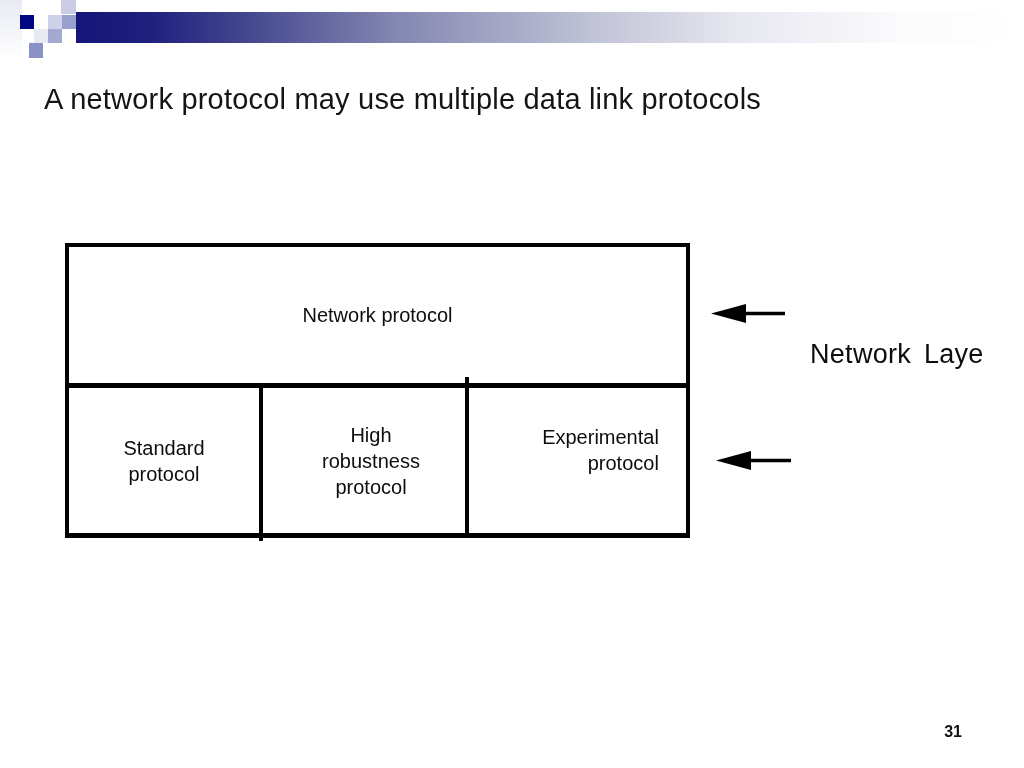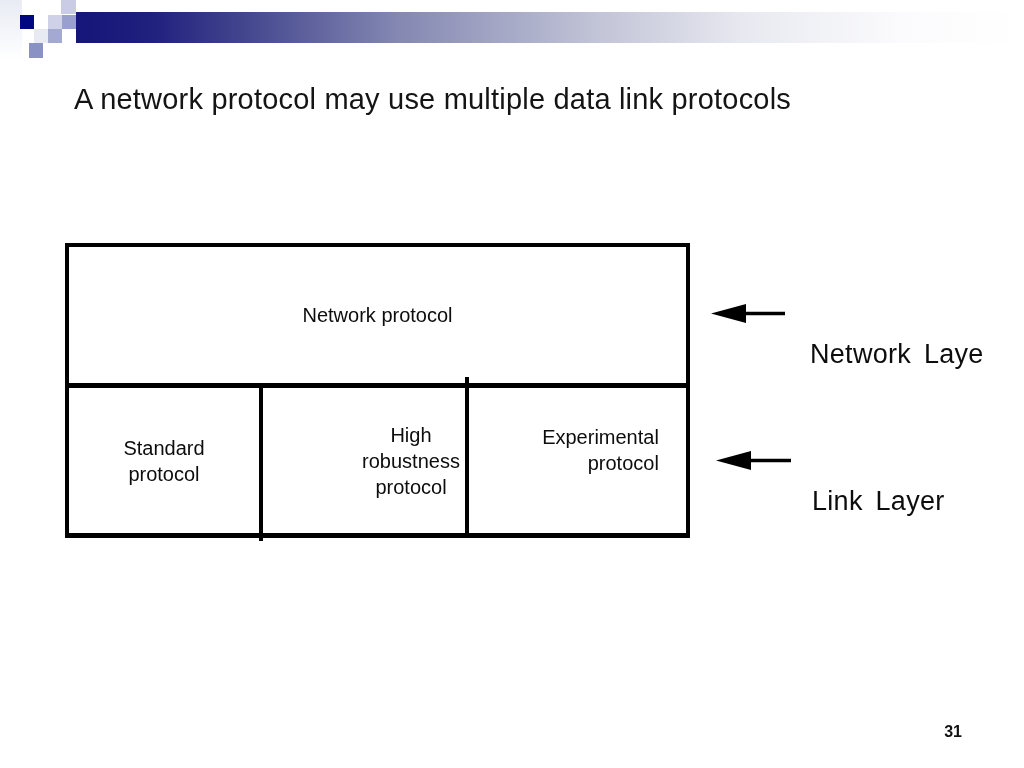--- a/index.html
+++ b/index.html
@@ -27,21 +27,21 @@
   .sq1 { left: 61px; top: 0;    width: 15px; height: 14px; background: #c9cce4; }
   .sq2 { left: 20px; top: 15px; width: 14px; height: 14px; background: #000780; }
   .sq3 { left: 48px; top: 15px; width: 14px; height: 14px; background: #ced1e7; }
   .sq4 { left: 62px; top: 15px; width: 14px; height: 14px; background: #99a0cd; }
   .sq5 { left: 34px; top: 29px; width: 14px; height: 14px; background: #e7e9f3; }
   .sq6 { left: 48px; top: 29px; width: 14px; height: 14px; background: #a3a9d1; }
   .sq7 { left: 29px; top: 43px; width: 14px; height: 15px; background: #8a92c5; }
 
   
   .title {
-    position: absolute; left: 74px; top: 82px; width: 900px;
+    position: absolute; left: 44px; top: 82px; width: 900px;
     font-size: 29px; line-height: 34px; font-weight: 400;
     color: #141414; letter-spacing: 0.2px;
   }
 
   
   .outer-box {
     position: absolute; left: 65px; top: 243px;
     width: 625px; height: 295px; box-sizing: border-box;
     border: 4px solid #000; border-bottom-width: 5px;
   }
@@ -57,21 +57,21 @@
     position: absolute; left: 465px; top: 377px; width: 4px; height: 156px;
     background: #000;
   }
   .cell {
     position: absolute; display: flex; align-items: center; justify-content: center;
     text-align: center; font-size: 20px; line-height: 26px; color: #0d0d0d;
     white-space: pre-line;
   }
   .cell-network { left: 69px; top: 247px; width: 617px; height: 136px; }
   .cell-standard { left: 69px;  top: 388px; width: 190px; height: 145px; }
-  .cell-robust   { left: 263px; top: 388px; width: 216px; height: 145px; padding-left: 40px; }
+  .cell-robust   { left: 263px; top: 388px; width: 216px; height: 145px; }
   .cell-exp      { left: 492px; top: 388px; width: 217px; height: 123px; text-align: right; }
 
   
   .arrow { position: absolute; }
   .arrow-1 { left: 711px; top: 302px; }
   .arrow-2 { left: 716px; top: 449px; }
   .side-label {
     position: absolute; font-size: 27px; line-height: 32px; color: #0d0d0d;
     letter-spacing: 0.3px; word-spacing: 5px; white-space: nowrap; margin-top: 38px;
   }
@@ -118,17 +118,16 @@
   <svg class="arrow arrow-1" width="74" height="23" viewBox="0 0 74 23">
     <polygon points="0,11.5 35,2 35,21" fill="#000"></polygon>
     <line x1="33" y1="11.5" x2="74" y2="11.5" stroke="#000" stroke-width="3.6"></line>
   </svg>
   <svg class="arrow arrow-2" width="75" height="23" viewBox="0 0 75 23">
     <polygon points="0,11.5 35,2 35,21" fill="#000"></polygon>
     <line x1="33" y1="11.5" x2="75" y2="11.5" stroke="#000" stroke-width="3.6"></line>
   </svg>
 
   <div class="side-label label-network">Network Laye</div>
-  <div class="side-label label-link">Link Layer</div>
 
   <div class="page-number">31</div>
 
 </div>
 
 </body></html>

